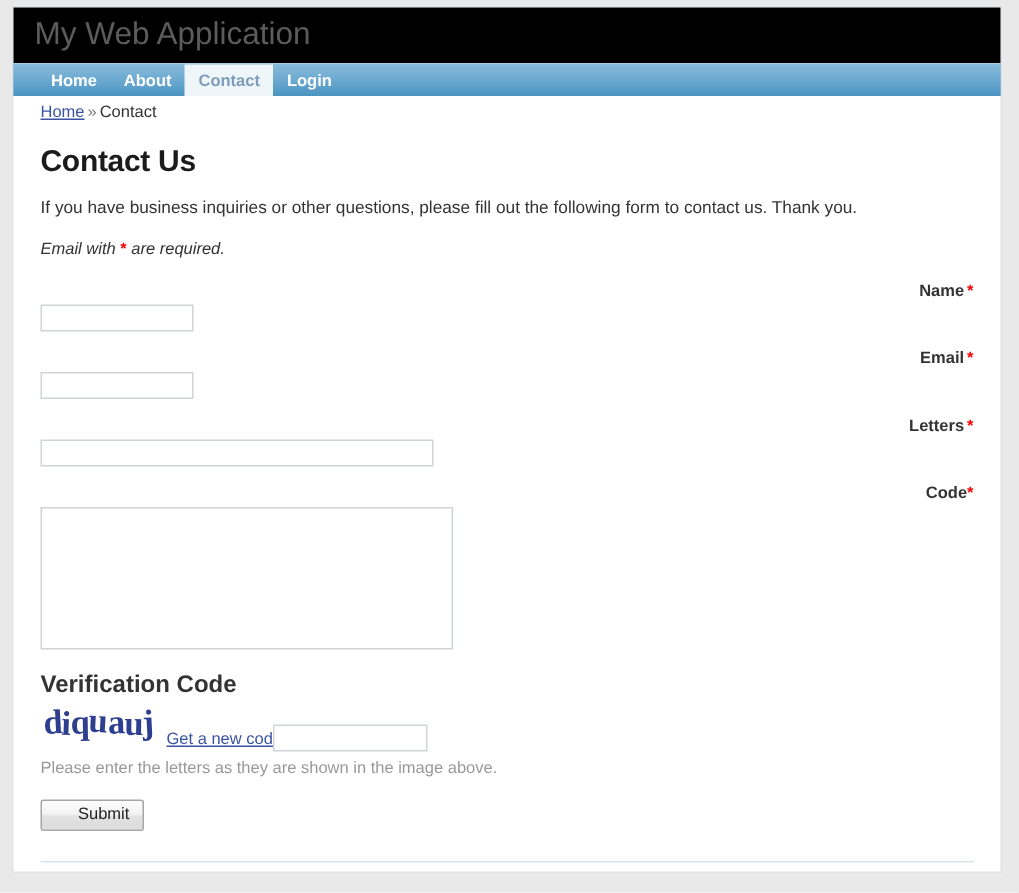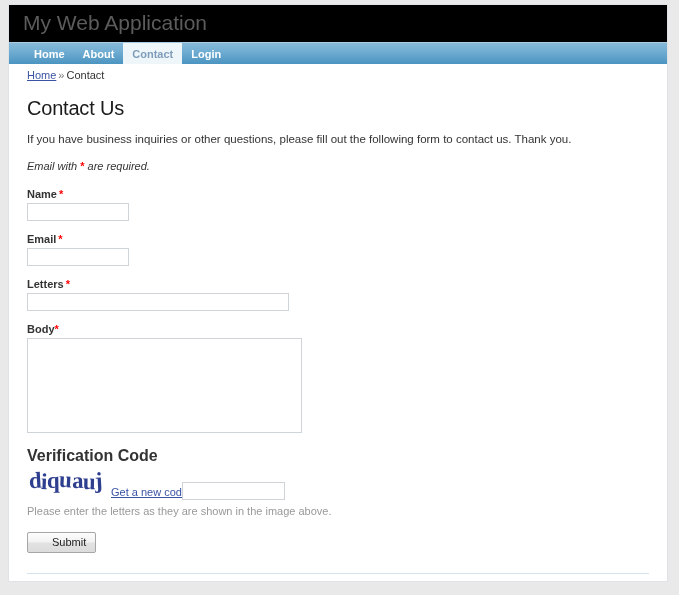--- a/index.html
+++ b/index.html
@@ -93,21 +93,21 @@
     padding: 0 2px;
   }
 
   
   #content {
     padding: 8px 18px 0 18px;
   }
   h1 {
     margin: 8px 0 12px 0;
     font-size: 20px;
-    font-weight: normal;
+    font-weight: bold;
     color: #1b1b1b;
     letter-spacing: -0.2px;
   }
   p.intro {
     margin: 0 0 14px 0;
     font-size: 11.5px;
     color: #333333;
     line-height: 14px;
   }
   p.note {
@@ -125,20 +125,21 @@
   
   .row {
     margin-bottom: 12px;
   }
   label {
     display: block;
     font-size: 11px;
     font-weight: bold;
     color: #333333;
     margin-bottom: 3px;
+    text-align: right;
   }
   label .req {
     font-weight: bold;
     margin-left: 2px;
   }
   label .req.tight {
     margin-left: 0px;
   }
   input.text {
     border: 1px solid #cfd4d8;
@@ -302,21 +303,21 @@
         <label><span>Email</span><span class="req">*</span></label>
         <input class="text w-small" type="text" value="" style="">
       </div>
 
       <div class="row">
         <label><span>Letters</span><span class="req">*</span></label>
         <input class="text w-wide" type="text" value="" style="">
       </div>
 
       <div class="row">
-        <label><span>Body</span><span class="req tight">*</span></label>
+        <label><span>Code</span><span class="req tight">*</span></label>
         <textarea class="text" style=""></textarea>
       </div>
 
       <div class="row">
         <div class="captcha-label">Verification Code</div>
         <div class="captcha-row">
           <div id="captcha-image"><span>d</span><span>i</span><span>q</span><span>u</span><span>a</span><span>u</span><span>j</span></div>
           <a href="#" id="refresh-link">Get a new code</a>
           <span id="captcha-input-wrap">
             <input class="text w-code" type="text" value="" style="">

